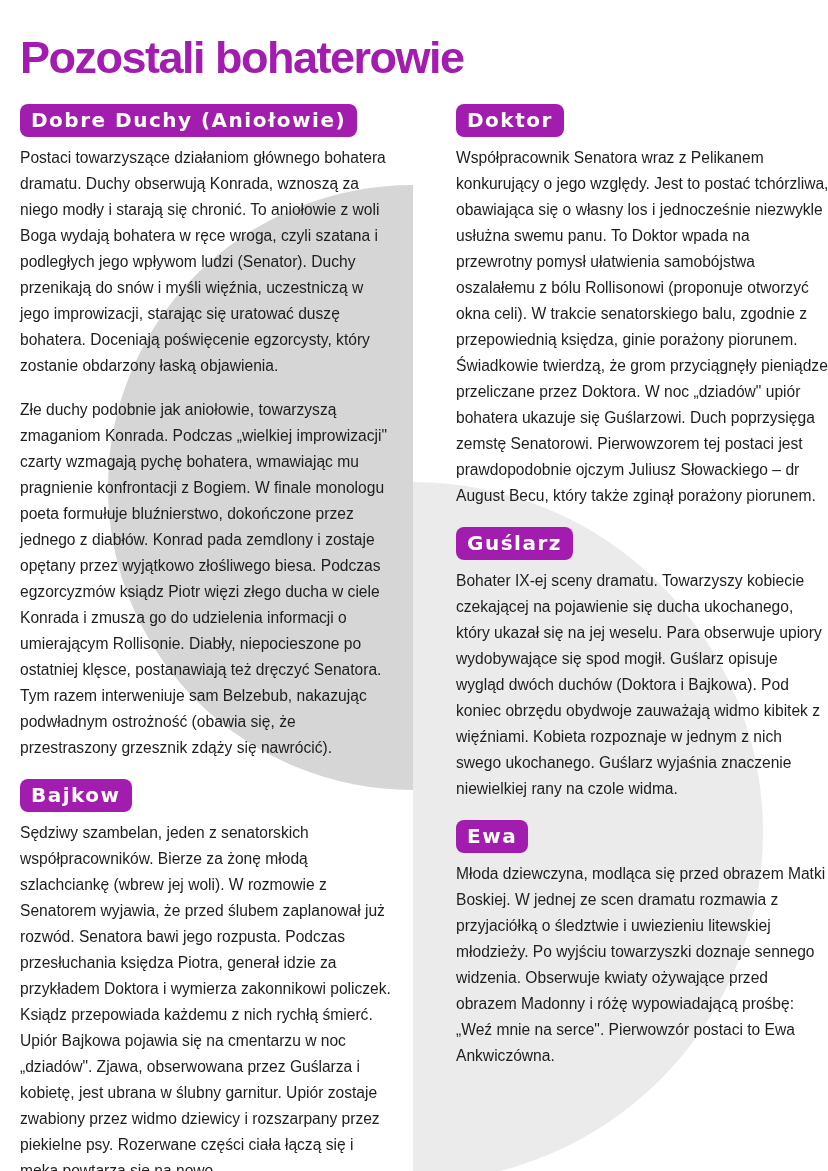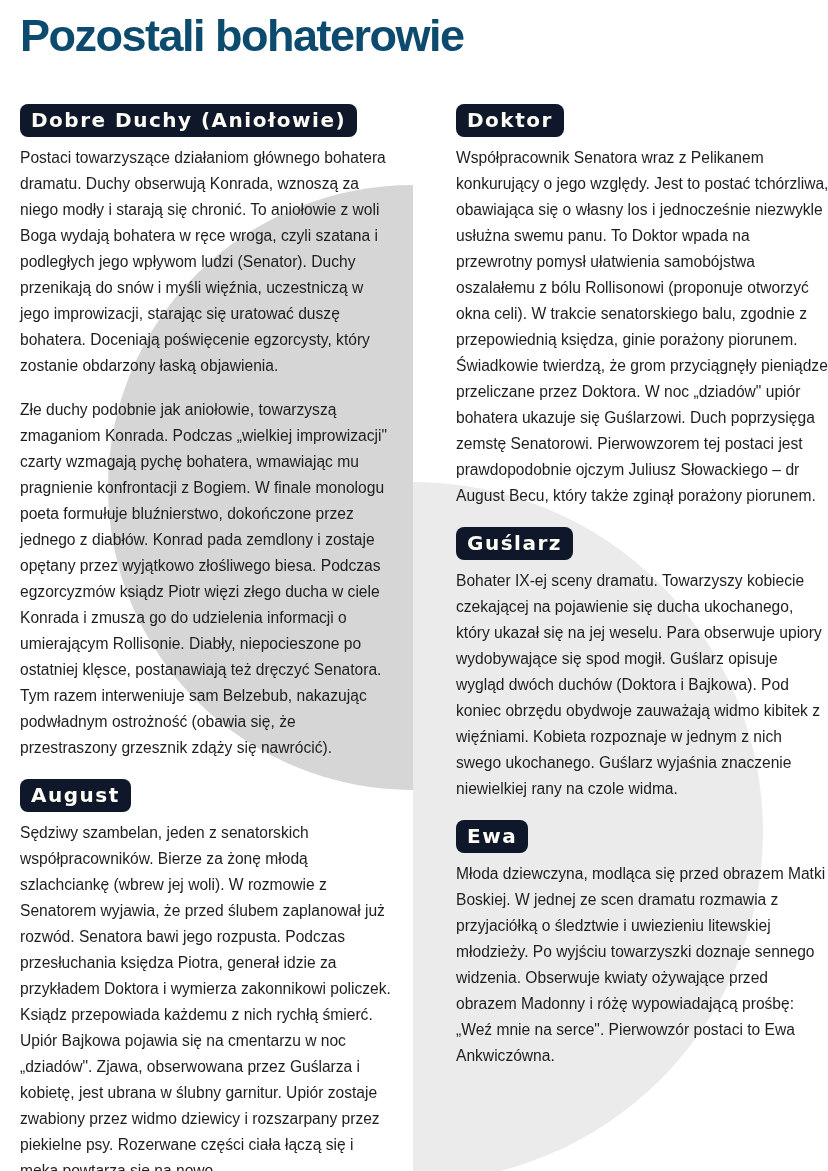--- a/index.html
+++ b/index.html
@@ -16,32 +16,32 @@
       background: #d6d6d6;
       border-radius: 305px 0 0 305px / 302px 0 0 302px;
     }
     
     .shape-right {
       left: 413px; top: 482px; width: 350px; height: 700px;
       background: #ebebeb;
       border-radius: 0 350px 350px 0 / 0 350px 350px 0;
     }
     .title {
-      position: absolute; left: 20px; top: 10px; z-index: 2;
+      position: absolute; left: 20px; top: 32px; z-index: 2;
       margin: 0; font-size: 45px; font-weight: bold;
-      letter-spacing: -1.5px; color: #0c4a6e;
+      letter-spacing: -1.5px; color: #a21caf;
       font-family: "Liberation Sans", sans-serif;
     }
     .col { position: absolute; z-index: 2; width: 390px; }
     .col-left { left: 20px; top: 104px; }
     .col-right { left: 456px; top: 104px; }
     .section { margin-bottom: 18px; }
     .badge {
       display: inline-block;
-      background: #0f172a;
+      background: #a21caf;
       color: #fdfdf5;
       font-family: "DejaVu Sans", sans-serif;
       font-weight: bold;
       font-size: 20px;
       letter-spacing: 1.5px;
       padding: 4px 11px 5px 11px;
       border-radius: 8px;
       margin-bottom: 8px;
     }
     .body-text {
@@ -83,21 +83,21 @@
 opętany przez wyjątkowo złośliwego biesa. Podczas
 egzorcyzmów ksiądz Piotr więzi złego ducha w ciele
 Konrada i zmusza go do udzielenia informacji o
 umierającym Rollisonie. Diabły, niepocieszone po
 ostatniej klęsce, postanawiają też dręczyć Senatora.
 Tym razem interweniuje sam Belzebub, nakazując
 podwładnym ostrożność (obawia się, że
 przestraszony grzesznik zdąży się nawrócić).</p>
   </div>
   <div class="section">
-    <div class="badge">August</div>
+    <div class="badge">Bajkow</div>
     <p class="body-text">Sędziwy szambelan, jeden z senatorskich
 współpracowników. Bierze za żonę młodą
 szlachciankę (wbrew jej woli). W rozmowie z
 Senatorem wyjawia, że przed ślubem zaplanował już
 rozwód. Senatora bawi jego rozpusta. Podczas
 przesłuchania księdza Piotra, generał idzie za
 przykładem Doktora i wymierza zakonnikowi policzek.
 Ksiądz przepowiada każdemu z nich rychłą śmierć.
 Upiór Bajkowa pojawia się na cmentarzu w noc
 „dziadów". Zjawa, obserwowana przez Guślarza i

